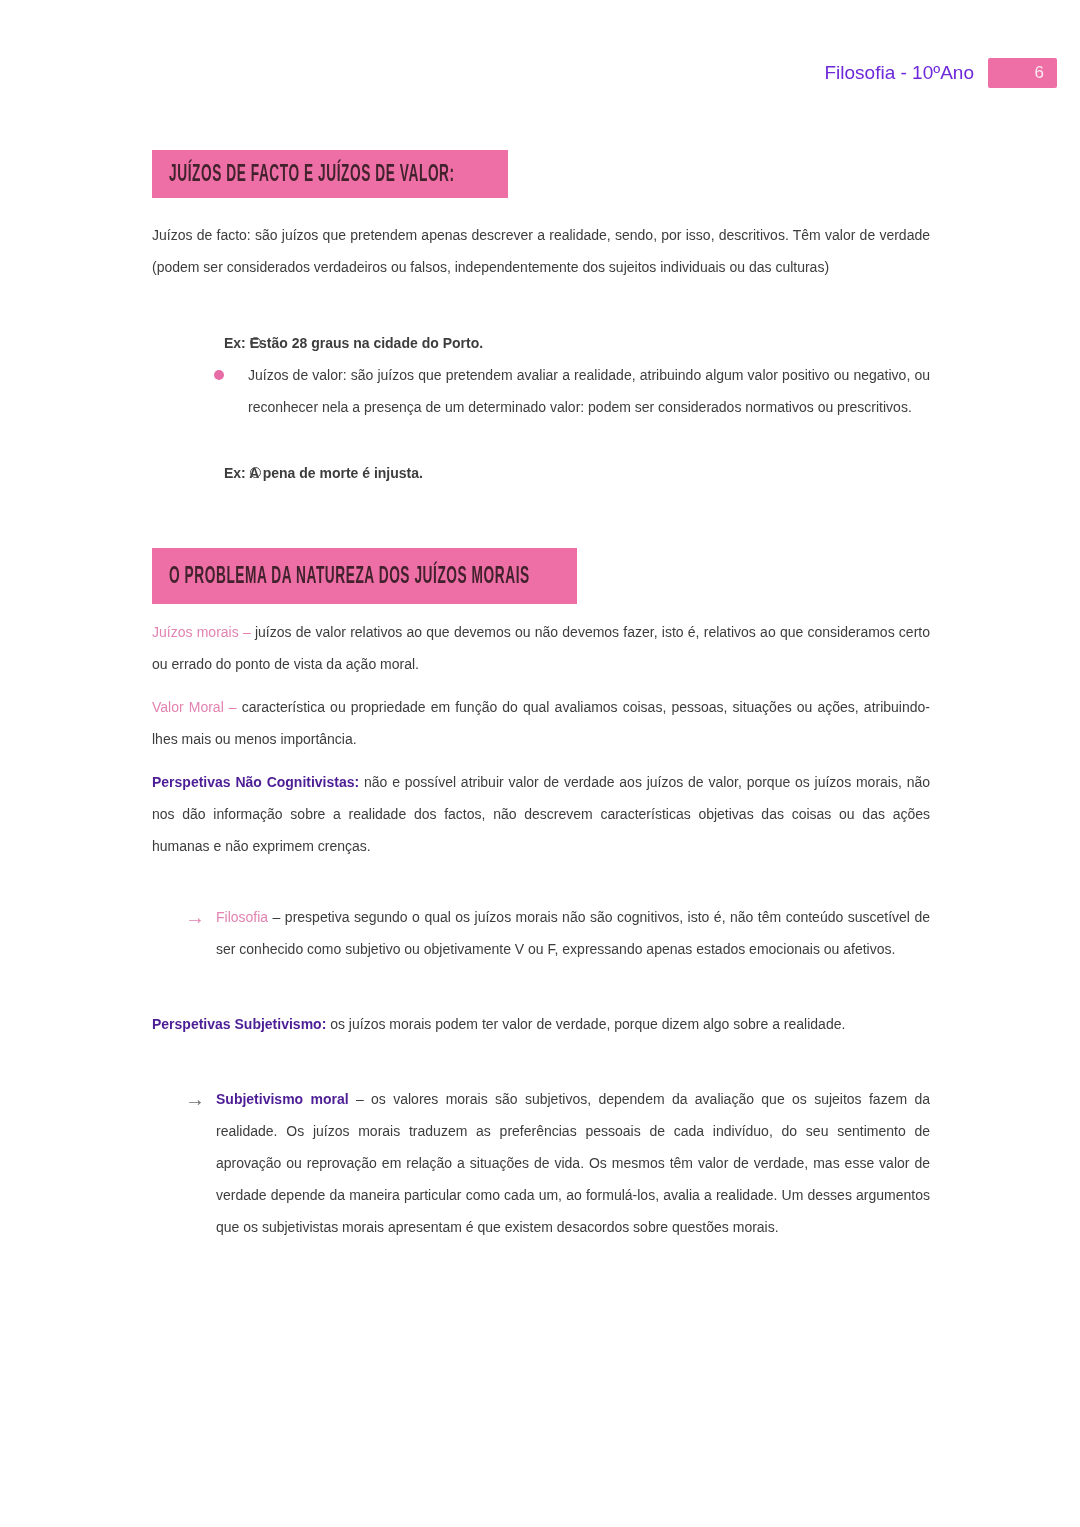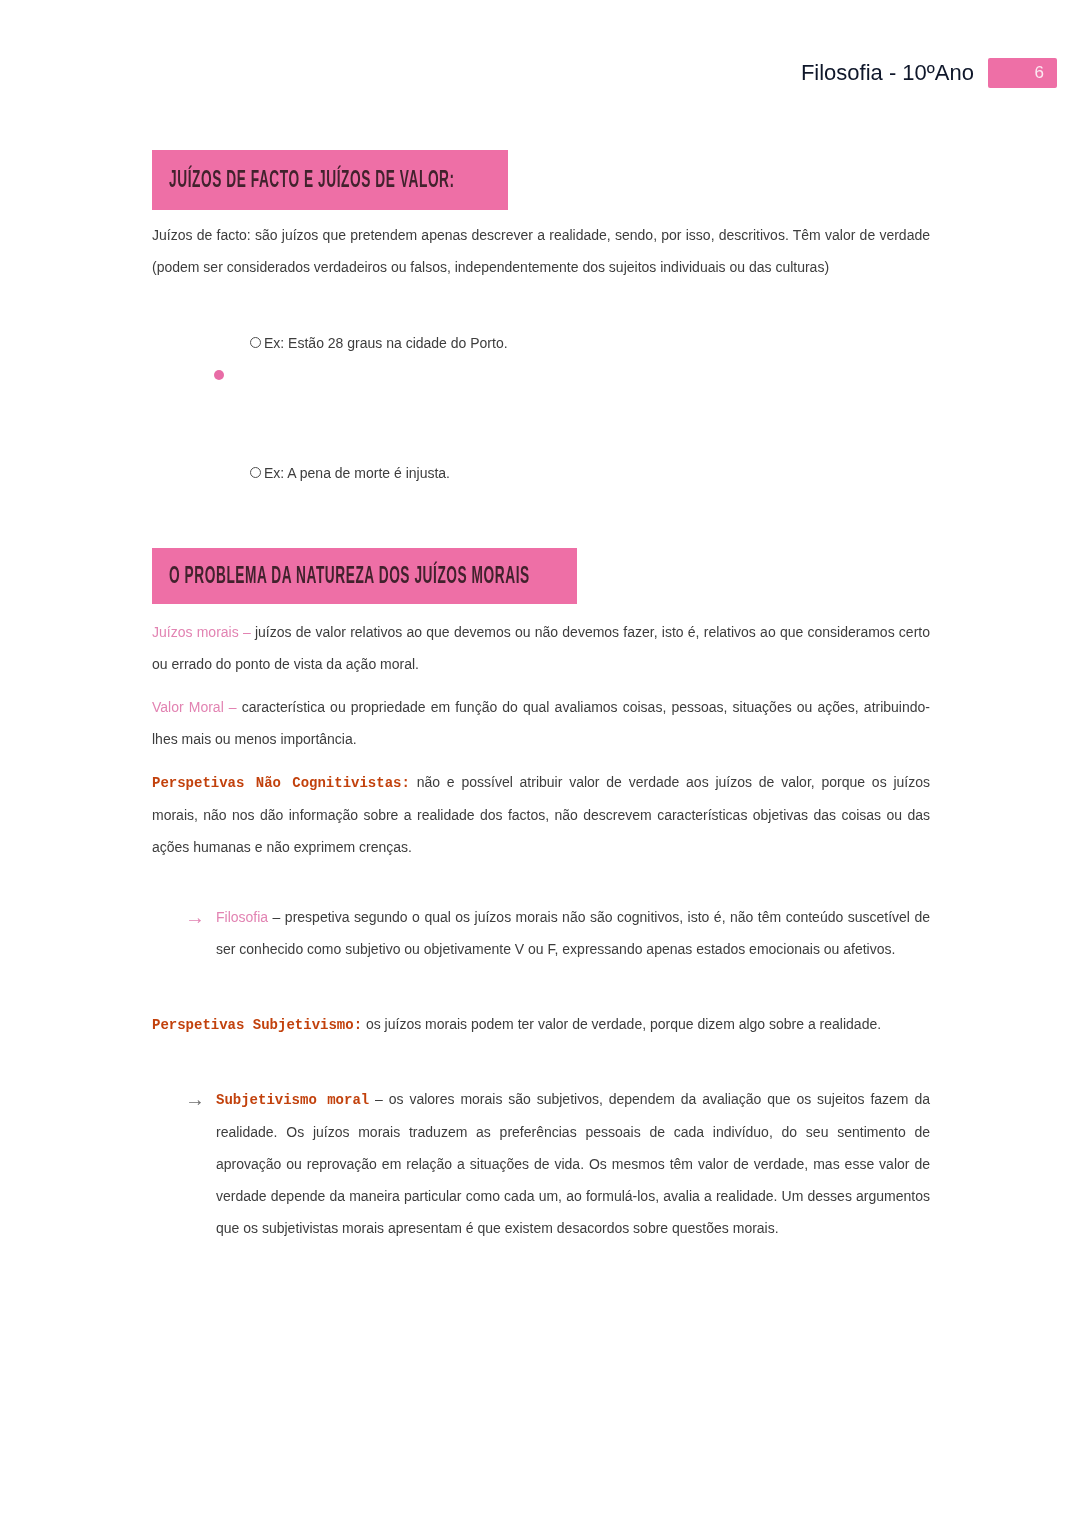--- a/index.html
+++ b/index.html
@@ -3,21 +3,21 @@
 <meta charset="utf-8">
 <style>
   html,body { margin:0; padding:0; background:#ffffff; }
   .page {
     position:relative; width:1080px; height:1527px; background:#ffffff;
     font-family:"Liberation Sans", sans-serif; color:#3d3d3d; overflow:hidden;
   }
 
   
   .header-row { position:absolute; top:58px; right:23px; display:flex; align-items:center; gap:14px; }
-  .header-title { font-size:22px; color:#0f172a; }
+  .header-title { font-size:19px; color:#6d28d9; }
   .page-badge {
     width:69px; height:30px; background:#ee6fa6; border-radius:2px;
     color:#fbe9f2; font-size:17px; line-height:30px; text-align:right;
     padding-right:13px; box-sizing:border-box;
   }
 
   
   .h-box { position:absolute; background:#ee6fa6; }
   .h-text {
     position:absolute; left:17px; top:50%;
@@ -28,62 +28,63 @@
 
   
   .block { position:absolute; left:152px; width:778px; }
   .body-text { font-size:14px; line-height:32px; text-align:justify; color:#3d3d3d; }
 
   
   .sub-item .circle-marker {
     position:absolute; left:98px; top:10px; width:11px; height:11px;
     border:1.8px solid #4f4f4f; border-radius:50%; box-sizing:border-box; background:transparent;
   }
-  .sub-item .item-text { margin-left:112px; }
+  .sub-item .item-text { margin-left:72px;font-weight:bold; }
 
   .main-item .dot-marker {
     position:absolute; left:62px; top:11px; width:10px; height:10px;
     border-radius:50%; background:#e86ca6;
   }
   .main-item .item-text { margin-left:96px; }
 
   .arrow-item .arrow {
     position:absolute; left:33px; top:1px; font-size:20px; line-height:30px;
   }
   .arrow-pink { color:#e283b2; }
   .arrow-gray { color:#6e6e6e; }
   .arrow-item .item-text { margin-left:64px; }
 
   
   .term-light { color:#e283b2; }
-  .term-bold  { color:#c2410c; font-weight:bold;font-family:Liberation Mono, monospace; }
+  .term-bold  { color:#4c1d95; font-weight:bold; }
 </style>
 </head>
 <body>
 
 <div class="page">
 
   <div class="header-row">
     <span class="header-title">Filosofia - 10ºAno</span>
     <span class="page-badge">6</span>
   </div>
 
-  <div class="h-box" style="left:152px; top:150px; width:356px; height:60px;">
+  <div class="h-box" style="left:152px; top:150px; width:356px; height:48px;">
     <span class="h-text">JUÍZOS DE FACTO E JUÍZOS DE VALOR:</span>
   </div>
 
   <div class="block body-text" style="top:219px;">Juízos de facto: são juízos que pretendem apenas descrever a realidade, sendo, por isso, descritivos. Têm valor de verdade (podem ser considerados verdadeiros ou falsos, independentemente dos sujeitos individuais ou das culturas)</div>
 
   <div class="block sub-item" style="top:327px;">
     <span class="circle-marker"></span>
     <div class="item-text body-text">Ex: Estão 28 graus na cidade do Porto.</div>
   </div>
 
   <div class="block main-item" style="top:359px;">
     <span class="dot-marker"></span>
+    <div class="item-text body-text">Juízos de valor: são juízos que pretendem avaliar a realidade, atribuindo algum valor positivo ou negativo, ou reconhecer nela a presença de um determinado valor: podem ser considerados normativos ou prescritivos.</div>
   </div>
 
   <div class="block sub-item" style="top:457px;">
     <span class="circle-marker"></span>
     <div class="item-text body-text">Ex: A pena de morte é injusta.</div>
   </div>
 
   <div class="h-box" style="left:152px; top:548px; width:425px; height:56px;">
     <span class="h-text">O PROBLEMA DA NATUREZA DOS JUÍZOS MORAIS</span>
   </div>

